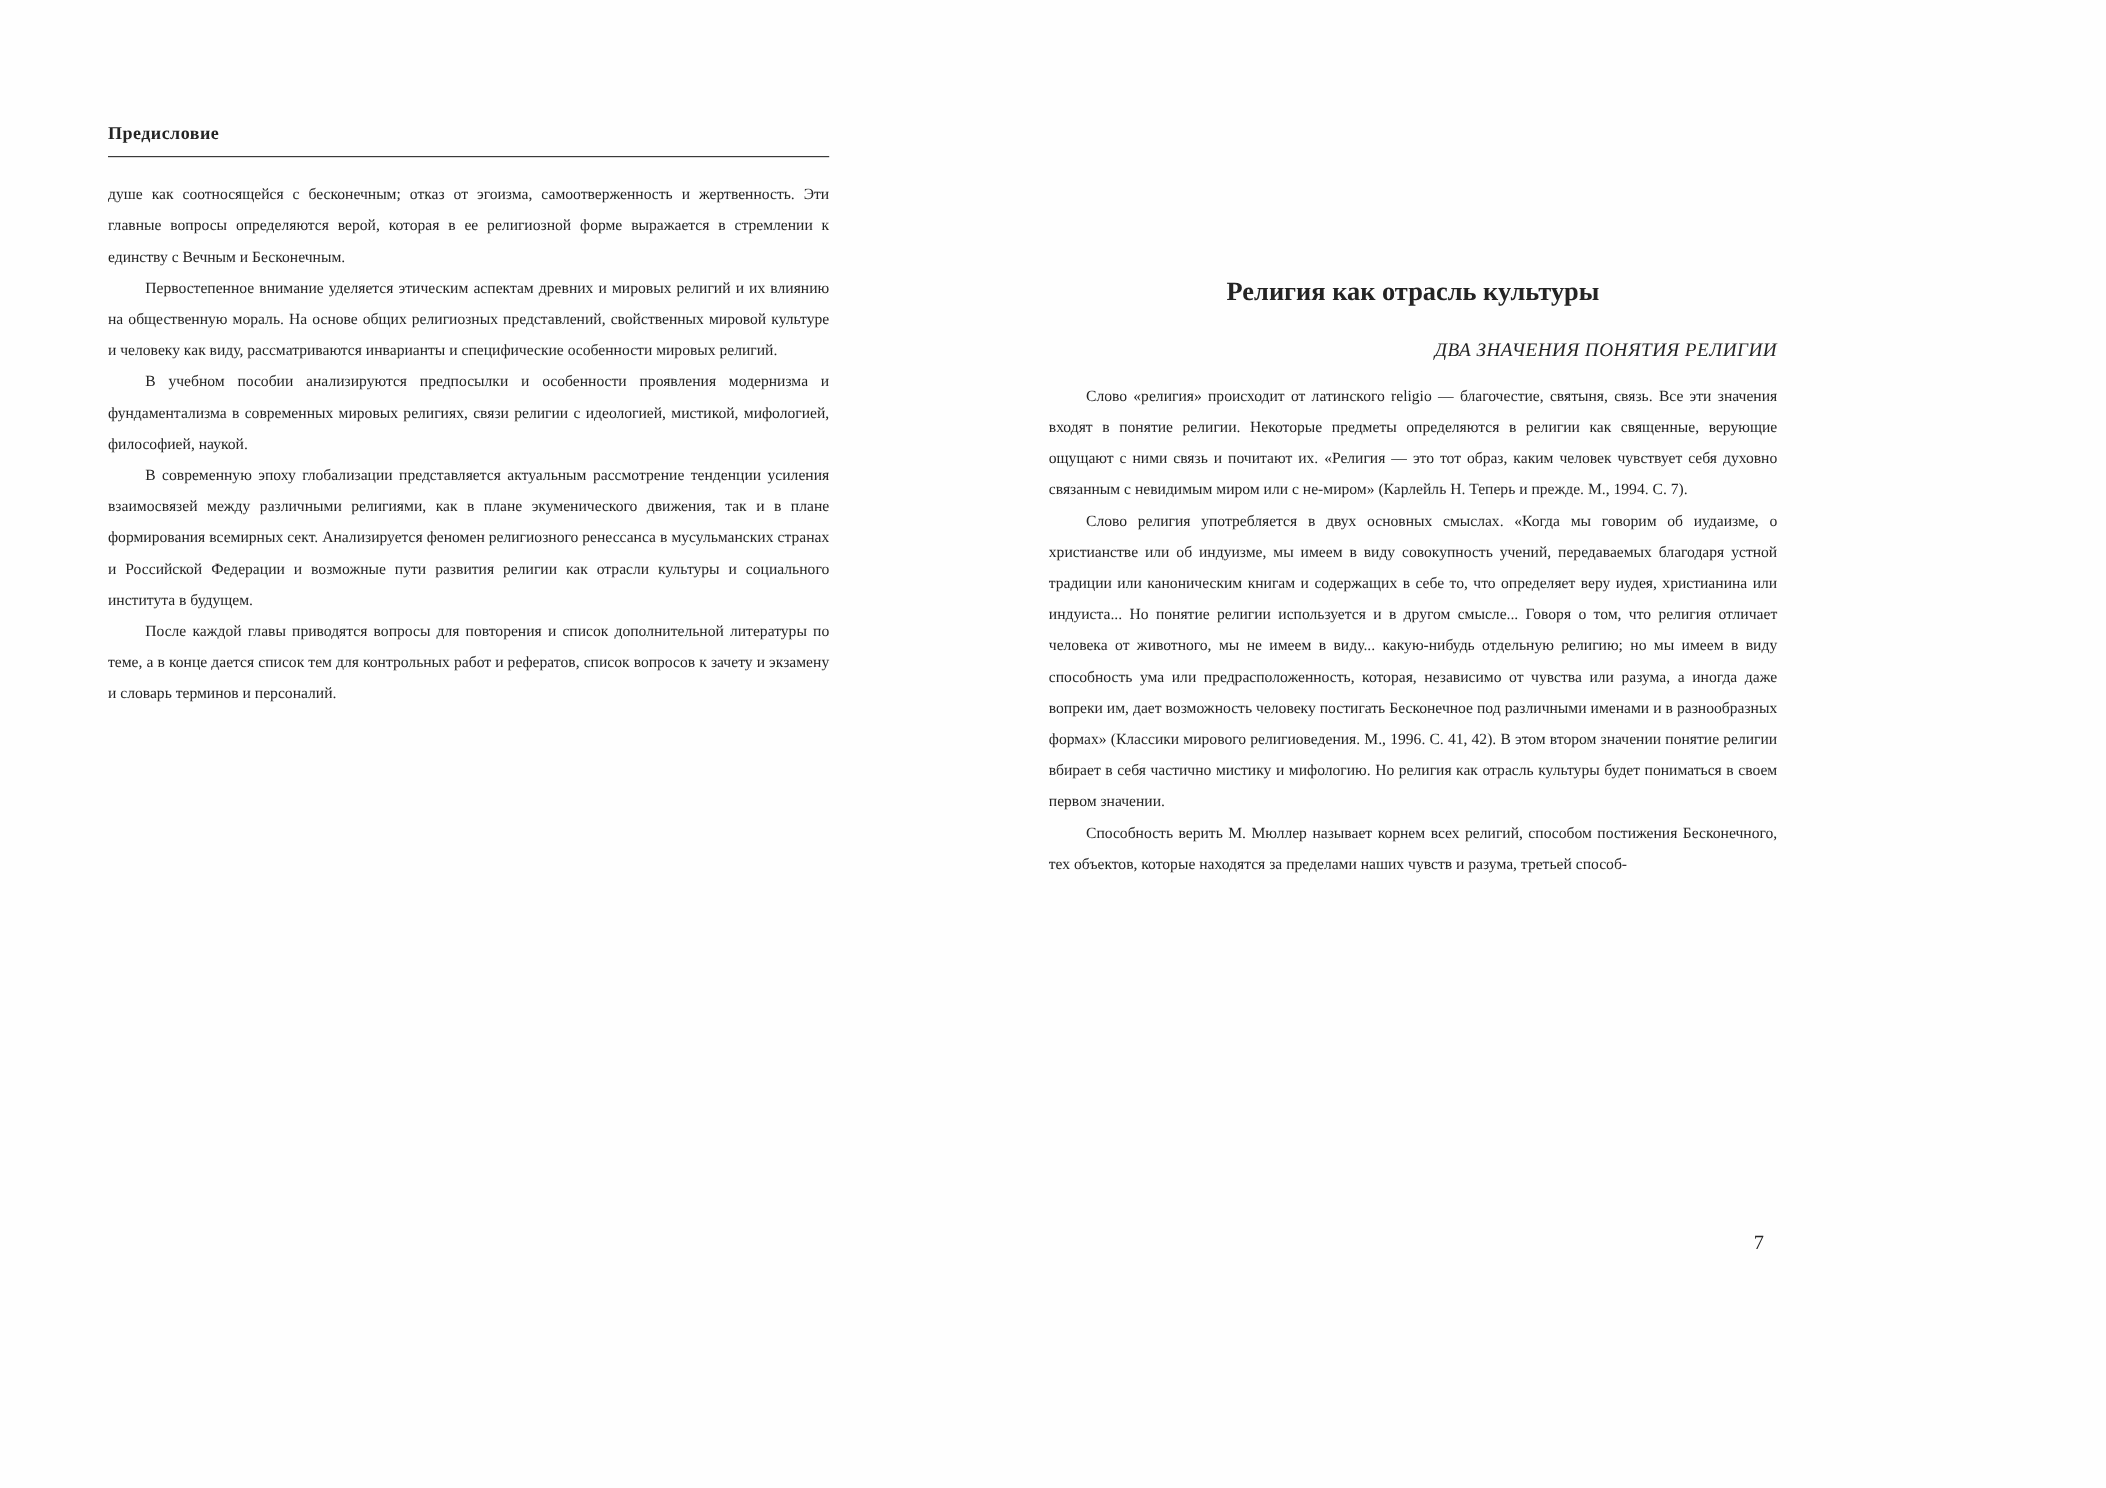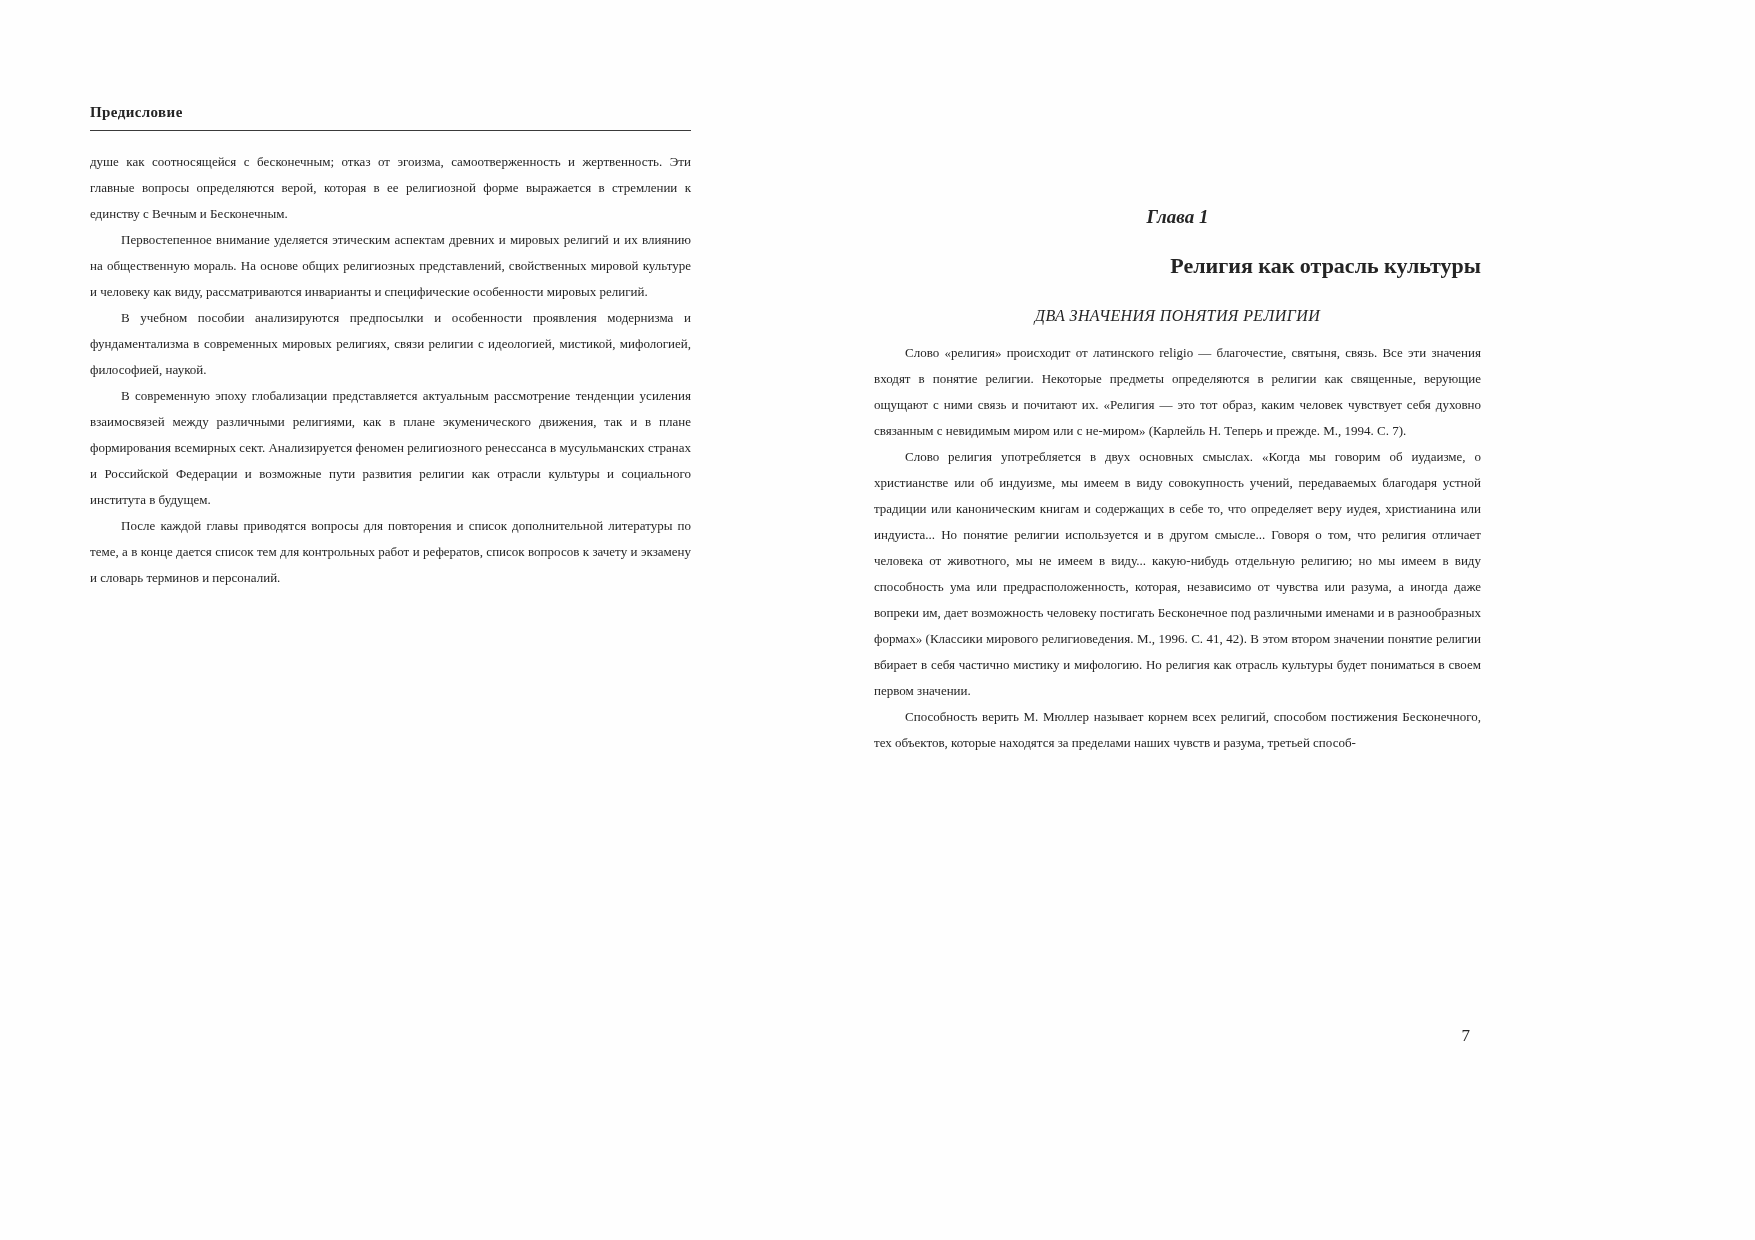--- a/index.html
+++ b/index.html
@@ -38,28 +38,28 @@
   
   #right-col { left: 874px; top: 205px; width: 607px; }
   .chapter-label {
     text-align: center;
     font-size: 19px;
     font-weight: bold;
     font-style: italic;
     line-height: 23px;
   }
   .chapter-title {
-    text-align: right;
+    text-align: center;
     font-size: 22px;
     font-weight: bold;
     line-height: 28px;
     margin-top: 24px;
   }
   .section-heading {
-    text-align: center;
+    text-align: right;
     font-size: 16px;
     font-style: italic;
     font-weight: normal;
     letter-spacing: .4px;
     margin-top: 27px;
     margin-bottom: 15px;
   }
 
   .page-number {
     position: absolute;
@@ -82,21 +82,20 @@
     <div class="left-body">
       <p class="body-par no-indent">душе как соотносящейся с бесконечным; отказ от эгоизма, самоотверженность и жертвенность. Эти главные вопросы определяются верой, которая в ее религиозной форме выражается в стремлении к единству с Вечным и Бесконечным.</p>
       <p class="body-par">Первостепенное внимание уделяется этическим аспектам древних и мировых религий и их влиянию на общественную мораль. На основе общих религиозных представлений, свойственных мировой культуре и человеку как виду, рассматриваются инварианты и специфические особенности мировых религий.</p>
       <p class="body-par">В учебном пособии анализируются предпосылки и особенности проявления модернизма и фундаментализма в современных мировых религиях, связи религии с идеологией, мистикой, мифологией, философией, наукой.</p>
       <p class="body-par">В современную эпоху глобализации представляется актуальным рассмотрение тенденции усиления взаимосвязей между различными религиями, как в плане экуменического движения, так и в плане формирования всемирных сект. Анализируется феномен религиозного ренессанса в мусульманских странах и Российской Федерации и возможные пути развития религии как отрасли культуры и социального института в будущем.</p>
       <p class="body-par">После каждой главы приводятся вопросы для повторения и список дополнительной литературы по теме, а в конце дается список тем для контрольных работ и рефератов, список вопросов к зачету и экзамену и словарь терминов и персоналий.</p>
     </div>
   </div>
 
   <div class="page-col" id="right-col">
-    <div class="chapter-label">Глава 1</div>
 
     <h1 class="chapter-title">Религия как отрасль культуры</h1>
 
     <h2 class="section-heading">ДВА ЗНАЧЕНИЯ ПОНЯТИЯ РЕЛИГИИ</h2>
 
     <p class="body-par">Слово «религия» происходит от латинского religio — благочестие, святыня, связь. Все эти значения входят в понятие религии. Некоторые предметы определяются в религии как священные, верующие ощущают с ними связь и почитают их. «Религия — это тот образ, каким человек чувствует себя духовно связанным с невидимым миром или с не-миром» (Карлейль Н. Теперь и прежде. М., 1994. С. 7).</p>
     <p class="body-par">Слово религия употребляется в двух основных смыслах. «Когда мы говорим об иудаизме, о христианстве или об индуизме, мы имеем в виду совокупность учений, передаваемых благодаря устной традиции или каноническим книгам и содержащих в себе то, что определяет веру иудея, христианина или индуиста... Но понятие религии используется и в другом смысле... Говоря о том, что религия отличает человека от животного, мы не имеем в виду... какую-нибудь отдельную религию; но мы имеем в виду способность ума или предрасположенность, которая, независимо от чувства или разума, а иногда даже вопреки им, дает возможность человеку постигать Бесконечное под различными именами и в разнообразных формах» (Классики мирового религиоведения. М., 1996. С. 41, 42). В этом втором значении понятие религии вбирает в себя частично мистику и мифологию. Но религия как отрасль культуры будет пониматься в своем первом значении.</p>
 
 
     <p class="body-par">Способность верить М. Мюллер называет корнем всех религий, способом постижения Бесконечного, тех объектов, которые находятся за пределами наших чувств и разума, третьей способ-</p>

